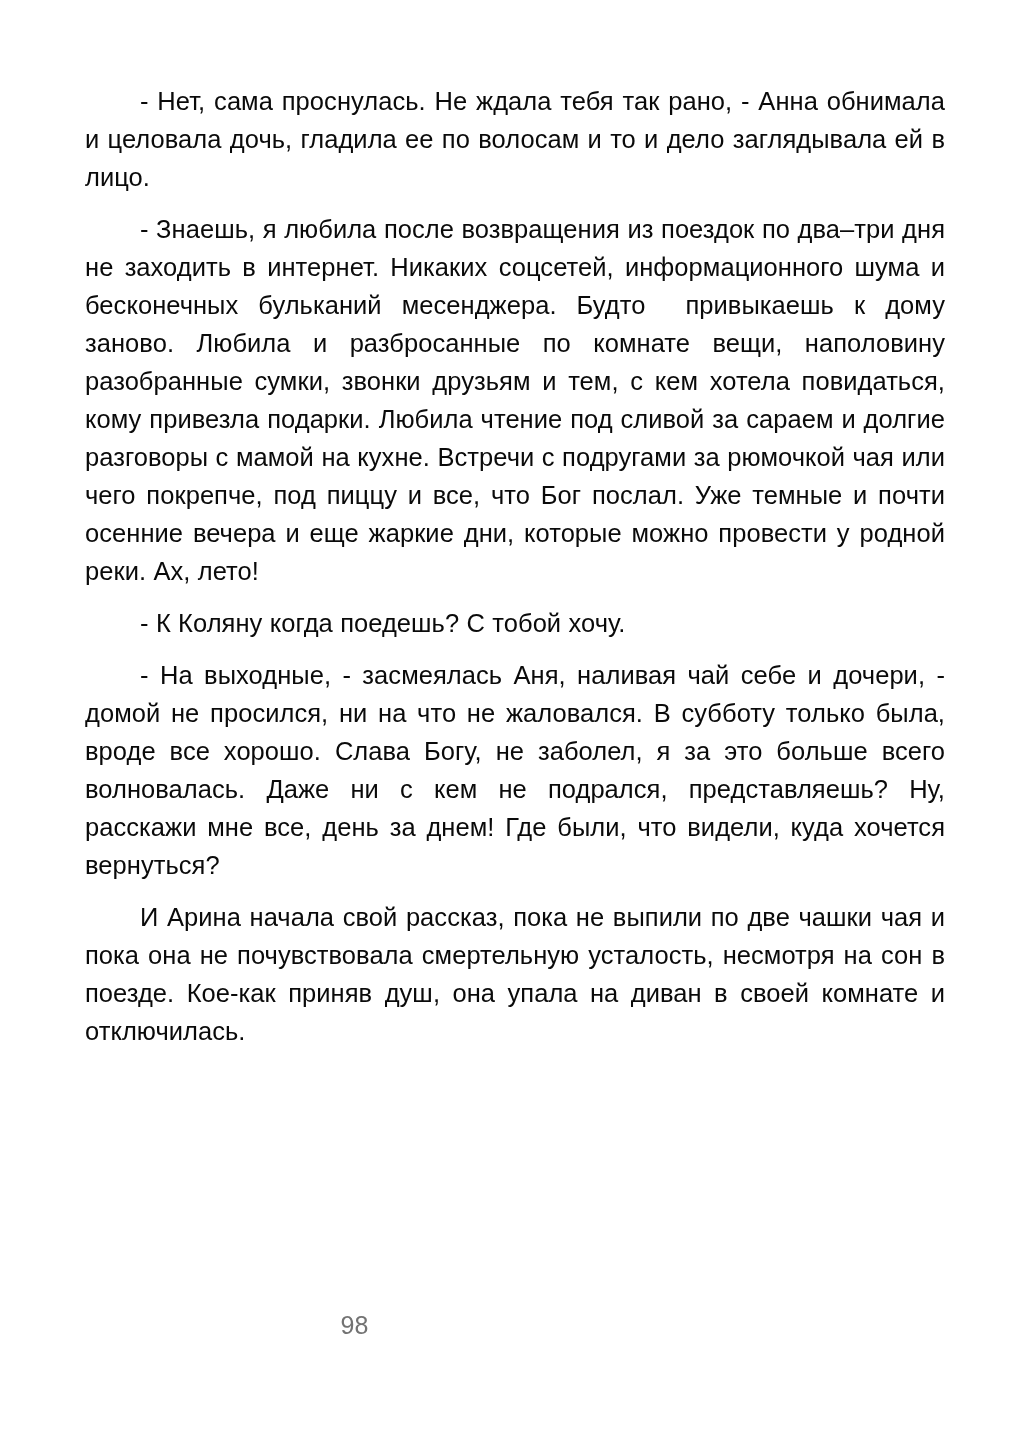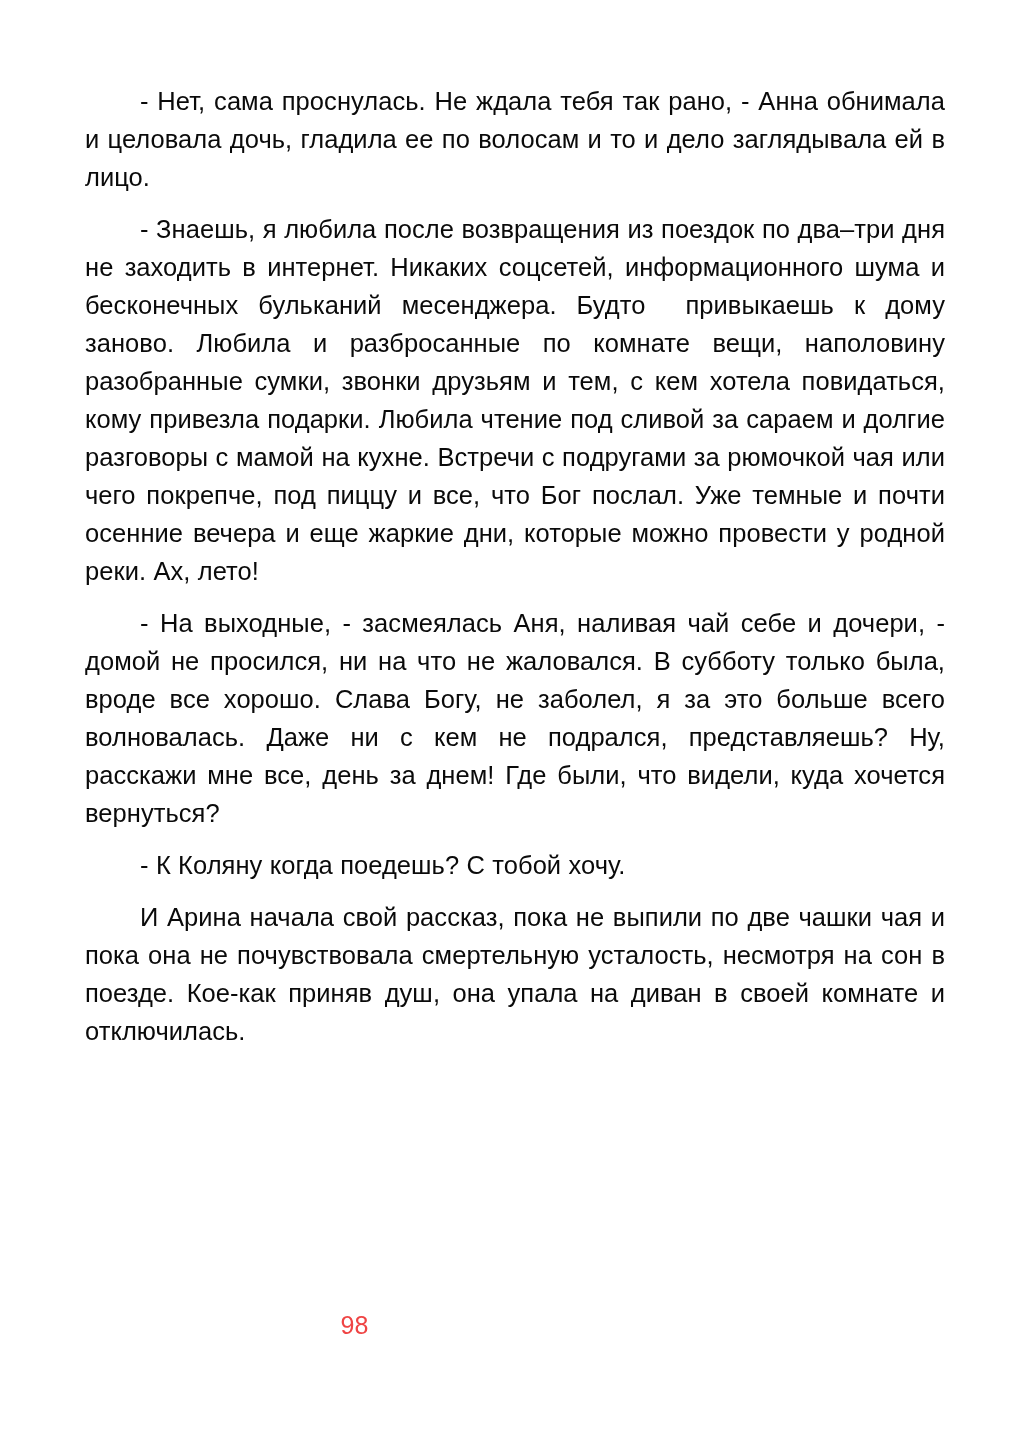--- a/index.html
+++ b/index.html
@@ -50,39 +50,39 @@
     position: absolute;
     left: 0;
     top: 1308px;
     width: 1029px;
     text-align: center;
     padding-right: 320px;
     box-sizing: border-box;
     font-family: "Liberation Sans", "DejaVu Sans", sans-serif;
     font-size: 25px;
     line-height: 34px;
-    color: #ef4444;
+    color: #737373;
   }
 </style>
 </head>
 <body>
 
 <div class="page">
 
   <div class="text-column">
 
     <p class="para">- Нет, сама проснулась. Не ждала тебя так рано, - Анна обнимала и целовала дочь, гладила ее по волосам и то и дело заглядывала ей в лицо.</p>
 
 
     <p class="para">- Знаешь, я любила после возвращения из поездок по два–три дня не заходить в интернет. Никаких соцсетей, информационного шума и бесконечных бульканий месенджера. Будто  привыкаешь к дому заново. Любила и разбросанные по комнате вещи, наполовину разобранные сумки, звонки друзьям и тем, с кем хотела повидаться, кому привезла подарки. Любила чтение под сливой за сараем и долгие разговоры с мамой на кухне. Встречи с подругами за рюмочкой чая или чего покрепче, под пиццу и все, что Бог послал. Уже темные и почти осенние вечера и еще жаркие дни, которые можно провести у родной реки. Ах, лето!</p>
 
 
+    <p class="para">- К Коляну когда поедешь? С тобой хочу.</p>
+
     <p class="para">- На выходные, - засмеялась Аня, наливая чай себе и дочери, - домой не просился, ни на что не жаловался. В субботу только была, вроде все хорошо. Слава Богу, не заболел, я за это больше всего волновалась. Даже ни с кем не подрался, представляешь? Ну, расскажи мне все, день за днем! Где были, что видели, куда хочется вернуться?</p>
-
-    <p class="para">- К Коляну когда поедешь? С тобой хочу.</p>
 
     <p class="para">И Арина начала свой рассказ, пока не выпили по две чашки чая и пока она не почувствовала смертельную усталость, несмотря на сон в поезде. Кое-как приняв душ, она упала на диван в своей комнате и отключилась.</p>
 
   </div>
 
   <div class="page-number">98</div>
 
 </div>
 
 </body></html>

